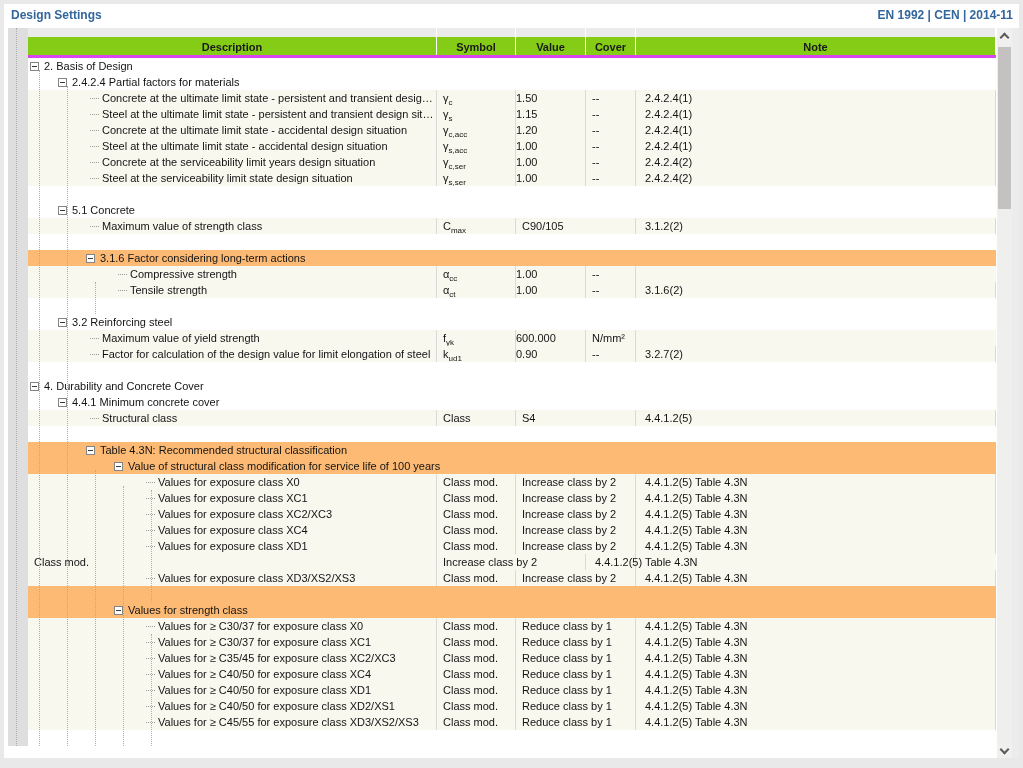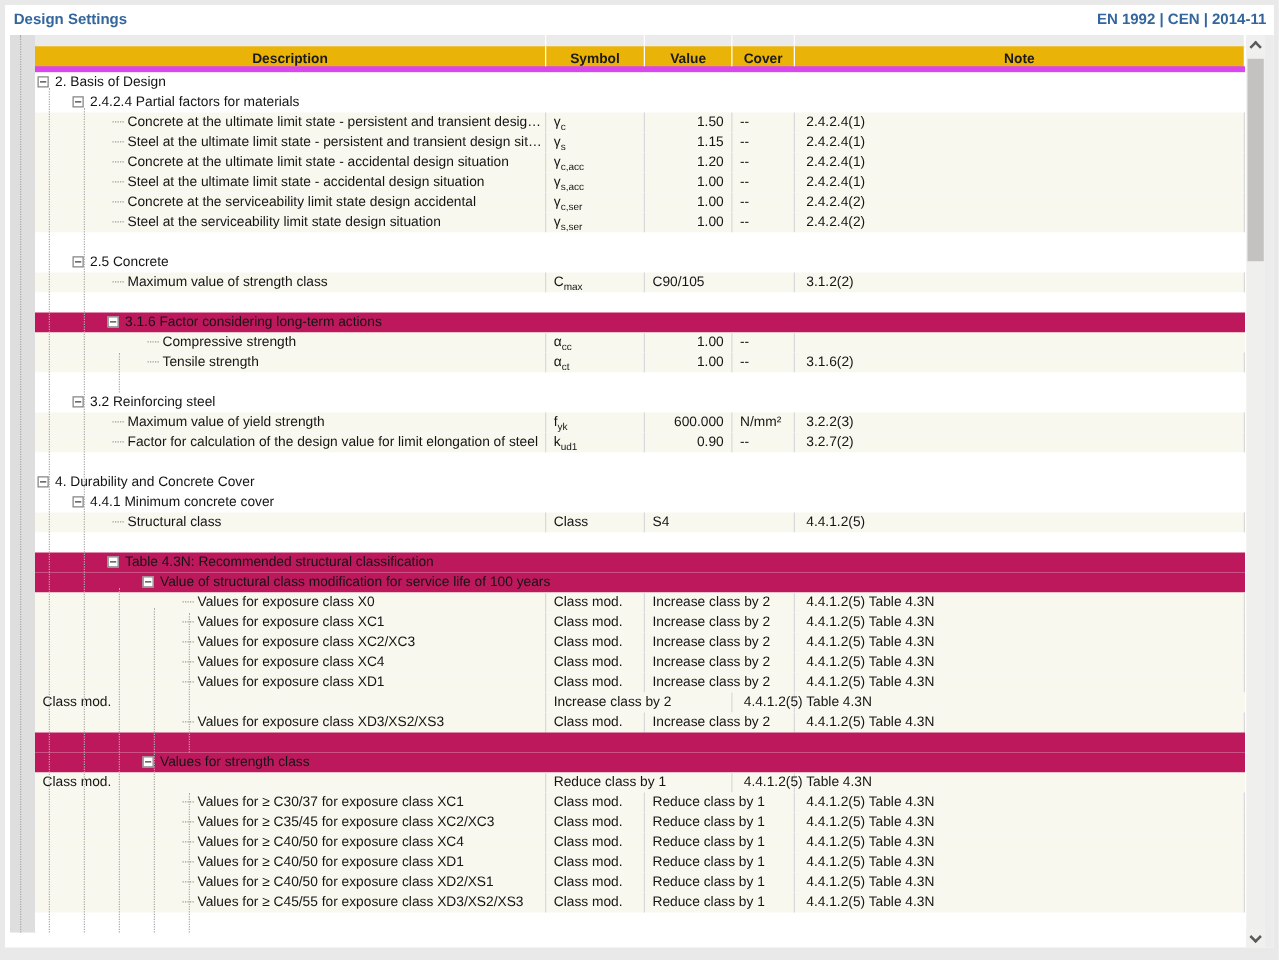--- a/index.html
+++ b/index.html
@@ -13,35 +13,35 @@
   .titlebar{position:absolute;left:0;top:0;width:100%;height:24px;background:#ffffff}
   .title{position:absolute;left:7px;top:4px;font-size:12px;font-weight:bold;color:#33669c;white-space:nowrap}
   .standard{position:absolute;right:6px;top:4px;font-size:12px;font-weight:bold;color:#33669c;white-space:nowrap}
   
   .gutter{position:absolute;left:4px;top:24px;width:20px;height:718px;background:#dedede;border-right:1px solid #cfcfcf}
   .gutter::after{content:"";position:absolute;left:8px;top:0;bottom:0;border-left:1px dotted #ababab}
   
   .band-row{position:absolute;left:24px;top:24px;width:968px;height:9px;background:#ebebeb;display:grid;grid-template-columns:409px 79px 70px 50px 360px}
   .band-row>div{border-right:1px solid #ffffff;height:9px}
   
-  .header-row{position:absolute;left:24px;top:33px;width:968px;height:21px;background:#eab308;display:grid;grid-template-columns:409px 79px 70px 50px 360px;border-bottom:5px solid #d946ef;box-sizing:border-box}
+  .header-row{position:absolute;left:24px;top:33px;width:968px;height:21px;background:#84cc16;display:grid;grid-template-columns:409px 79px 70px 50px 360px;border-bottom:3px solid #d946ef;box-sizing:border-box}
   .header-row>div{border-right:1px solid #ffffff;text-align:center;line-height:20px;font-weight:bold;color:#1a1a1a;overflow:hidden;white-space:nowrap}
   
   .tbody{position:absolute;left:24px;top:54px;width:968px;height:688px;background:#ffffff}
   .row{height:16px;position:relative;box-sizing:border-box}
   .row.grid{display:grid;grid-template-columns:409px 79px 70px 50px 360px}
   .bg-cream{background:#f8f8ef}
-  .bg-gray{background:#be185d}
+  .bg-gray{background:#fdba74}
   .bg-white{background:#ffffff}
   .cell{position:relative;white-space:nowrap;line-height:16px;height:16px;box-sizing:border-box}
   .cell.b{border-right:1px solid #d9d9d9}
   .cell.full{width:100%}
   .desc{overflow:hidden;text-overflow:ellipsis}
   .sym{padding-left:6px}
-  .val.r{text-align:right;padding-right:6px}
+  .val.r{padding-right:6px}
   .val.l{padding-left:6px;overflow:visible;z-index:2}
   .unit{padding-left:6px}
   .note{padding-left:9px}
   .sub{font-size:8px;vertical-align:-3px;letter-spacing:0}
   
   .stub{display:inline-block;width:9px;border-top:1px dotted #9a9a9a;vertical-align:3px;margin-right:3px}
   .box{display:inline-block;width:7px;height:7px;border:1px solid #848484;background:#ffffff;vertical-align:-1px;margin-right:5px;position:relative}
   .box::after{content:"";position:absolute;left:1px;top:3px;width:5px;border-top:1px solid #3c3c3c}
   .guide{position:absolute;width:0;border-left:1px dotted #ababab;pointer-events:none;z-index:3}
   
@@ -120,36 +120,36 @@
         <div class="cell note b"><span>2.4.2.4(1)</span></div>
       </div>
       <div class="row bg-cream grid">
         <div class="cell desc b"><span class="stub" style="margin-left: 62px;"></span><span>Steel at the ultimate limit state - accidental design situation</span></div>
         <div class="cell sym b"><span>γ</span><span class="sub">s,acc</span></div>
         <div class="cell val r b"><span>1.00</span></div>
         <div class="cell unit b"><span>--</span></div>
         <div class="cell note b"><span>2.4.2.4(1)</span></div>
       </div>
       <div class="row bg-cream grid">
-        <div class="cell desc b"><span class="stub" style="margin-left: 62px;"></span><span>Concrete at the serviceability limit state design accidental</span></div>
+        <div class="cell desc b"><span class="stub" style="margin-left: 62px;"></span><span>Concrete at the serviceability limit years design situation</span></div>
         <div class="cell sym b"><span>γ</span><span class="sub">c,ser</span></div>
         <div class="cell val r b"><span>1.00</span></div>
         <div class="cell unit b"><span>--</span></div>
         <div class="cell note b"><span>2.4.2.4(2)</span></div>
       </div>
       <div class="row bg-cream grid">
         <div class="cell desc b"><span class="stub" style="margin-left: 62px;"></span><span>Steel at the serviceability limit state design situation</span></div>
         <div class="cell sym b"><span>γ</span><span class="sub">s,ser</span></div>
         <div class="cell val r b"><span>1.00</span></div>
         <div class="cell unit b"><span>--</span></div>
         <div class="cell note b"><span>2.4.2.4(2)</span></div>
       </div>
       <div class="row bg-white"></div>
       <div class="row bg-white">
-        <div class="cell full"><span class="box" style="margin-left: 30px;"></span><span>2.5 Concrete</span></div>
+        <div class="cell full"><span class="box" style="margin-left: 30px;"></span><span>5.1 Concrete</span></div>
       </div>
       <div class="row bg-cream grid">
         <div class="cell desc b"><span class="stub" style="margin-left: 62px;"></span><span>Maximum value of strength class</span></div>
         <div class="cell sym b"><span>C</span><span class="sub">max</span></div>
         <div class="cell val l"><span>C90/105</span></div>
         <div class="cell unit b"></div>
         <div class="cell note b"><span>3.1.2(2)</span></div>
       </div>
       <div class="row bg-white"></div>
       <div class="row bg-gray">
@@ -170,21 +170,20 @@
       </div>
       <div class="row bg-white"></div>
       <div class="row bg-white">
         <div class="cell full"><span class="box" style="margin-left: 30px;"></span><span>3.2 Reinforcing steel</span></div>
       </div>
       <div class="row bg-cream grid">
         <div class="cell desc b"><span class="stub" style="margin-left: 62px;"></span><span>Maximum value of yield strength</span></div>
         <div class="cell sym b"><span>f</span><span class="sub">yk</span></div>
         <div class="cell val r b"><span>600.000</span></div>
         <div class="cell unit b"><span>N/mm²</span></div>
-        <div class="cell note b"><span>3.2.2(3)</span></div>
       </div>
       <div class="row bg-cream grid">
         <div class="cell desc b"><span class="stub" style="margin-left: 62px;"></span><span>Factor for calculation of the design value for limit elongation of steel</span></div>
         <div class="cell sym b"><span>k</span><span class="sub">ud1</span></div>
         <div class="cell val r b"><span>0.90</span></div>
         <div class="cell unit b"><span>--</span></div>
         <div class="cell note b"><span>3.2.7(2)</span></div>
       </div>
       <div class="row bg-white"></div>
       <div class="row bg-white">
@@ -253,20 +252,21 @@
         <div class="cell sym b"><span>Class mod.</span></div>
         <div class="cell val l"><span>Increase class by 2</span></div>
         <div class="cell unit b"></div>
         <div class="cell note b"><span>4.4.1.2(5) Table 4.3N</span></div>
       </div>
       <div class="row bg-gray"></div>
       <div class="row bg-gray">
         <div class="cell full"><span class="box" style="margin-left: 86px;"></span><span>Values for strength class</span></div>
       </div>
       <div class="row bg-cream grid">
+        <div class="cell desc b"><span class="stub" style="margin-left: 118px;"></span><span>Values for ≥ C30/37 for exposure class X0</span></div>
         <div class="cell sym b"><span>Class mod.</span></div>
         <div class="cell val l"><span>Reduce class by 1</span></div>
         <div class="cell unit b"></div>
         <div class="cell note b"><span>4.4.1.2(5) Table 4.3N</span></div>
       </div>
       <div class="row bg-cream grid">
         <div class="cell desc b"><span class="stub" style="margin-left: 118px;"></span><span>Values for ≥ C30/37 for exposure class XC1</span></div>
         <div class="cell sym b"><span>Class mod.</span></div>
         <div class="cell val l"><span>Reduce class by 1</span></div>
         <div class="cell unit b"></div>

